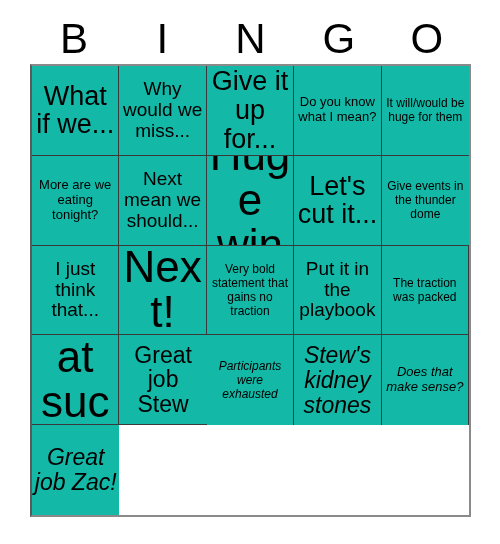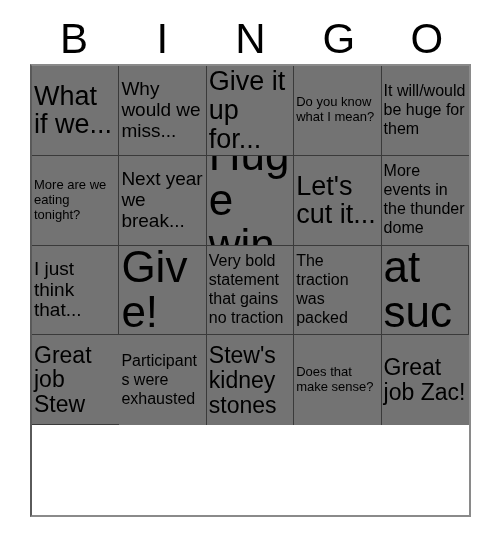--- a/index.html
+++ b/index.html
@@ -57,36 +57,37 @@
     grid-template-rows: repeat(5, 1fr);
     background: #ffffff;
   }
   .cell {
     box-sizing: border-box;
     border-right: 1px solid #3a3a3a;
     border-bottom: 1px solid #3a3a3a;
     display: flex;
     align-items: center;
     justify-content: center;
+    text-align: center;
     padding: 4px 2px;
     overflow: hidden;
-    background: #737373;
+    background: #14b8a6;
   }
   .cell.col-last { border-right: none; }
-  .cell.row-last { border-bottom: none; }
+  .cell.row-last { border-bottom: none; font-style: italic; }
   .cell-text {
     display: block;
     width: 100%;
     line-height: 1.04;
     font-weight: 400;
     color: #000;
     word-wrap: break-word;
   }
   
-  .fs-xs  { font-size: 16px; line-height: 1.18; }
+  .fs-xs  { font-size: 12px; line-height: 1.18; }
   .fs-s   { font-size: 13px; line-height: 1.15; }
   .fs-m   { font-size: 19px; line-height: 1.1; }
   .fs-l   { font-size: 23px; line-height: 1.08; }
   .fs-xl  { font-size: 27px; line-height: 1.06; }
   .fs-xxl { font-size: 44px; line-height: 1.02; }
 </style>
 </head>
 <body>
 
 <div id="card">
@@ -112,39 +113,42 @@
       <div class="cell">
         <span class="cell-text fs-s">Do you know what I mean?</span>
       </div>
       <div class="cell col-last">
         <span class="cell-text fs-xs">It will/would be huge for them</span>
       </div>
       <div class="cell">
         <span class="cell-text fs-s">More are we eating tonight?</span>
       </div>
       <div class="cell">
-        <span class="cell-text fs-m">Next year we break...</span>
+        <span class="cell-text fs-m">Next mean we should...</span>
       </div>
       <div class="cell">
         <span class="cell-text fs-xxl">Huge win</span>
       </div>
       <div class="cell">
         <span class="cell-text fs-xl">Let's cut it...</span>
       </div>
       <div class="cell col-last">
-        <span class="cell-text fs-xs">More events in the thunder dome</span>
+        <span class="cell-text fs-xs">Give events in the thunder dome</span>
       </div>
       <div class="cell">
         <span class="cell-text fs-m">I just think that...</span>
       </div>
       <div class="cell">
-        <span class="cell-text fs-xxl">Give!</span>
+        <span class="cell-text fs-xxl">Next!</span>
       </div>
       <div class="cell">
         <span class="cell-text fs-xs">Very bold statement that gains no traction</span>
+      </div>
+      <div class="cell">
+        <span class="cell-text fs-m">Put it in the playbook</span>
       </div>
       <div class="cell">
         <span class="cell-text fs-xs">The traction was packed</span>
       </div>
       <div class="cell">
         <span class="cell-text fs-xxl">What sucks</span>
       </div>
       <div class="cell col-last">
         <span class="cell-text fs-l">Great job Stew</span>
       </div>

